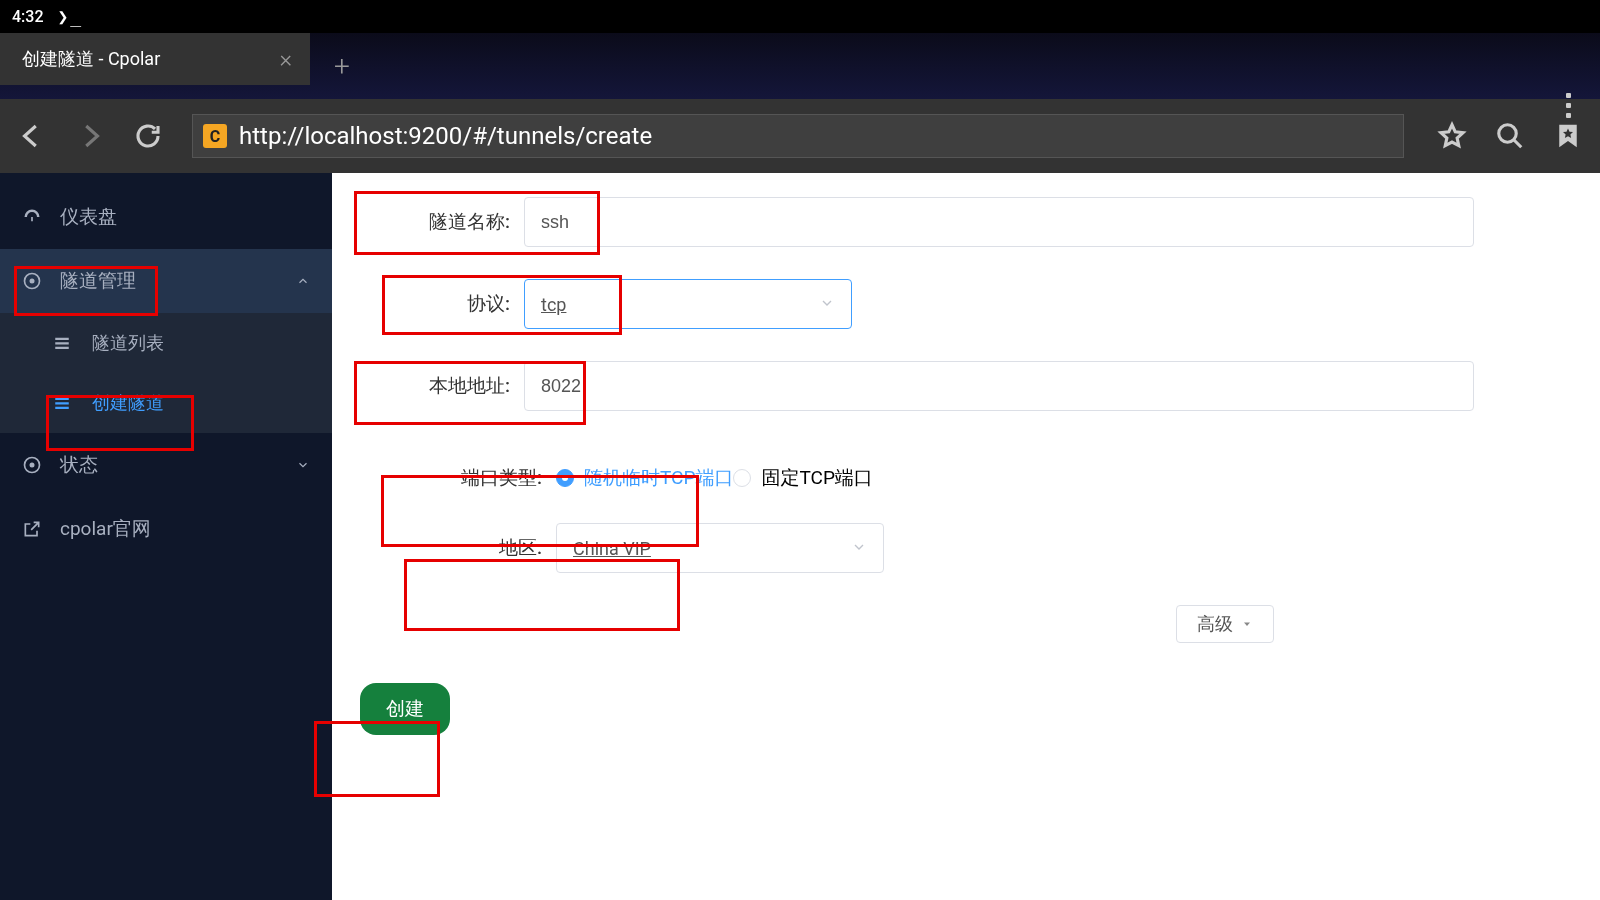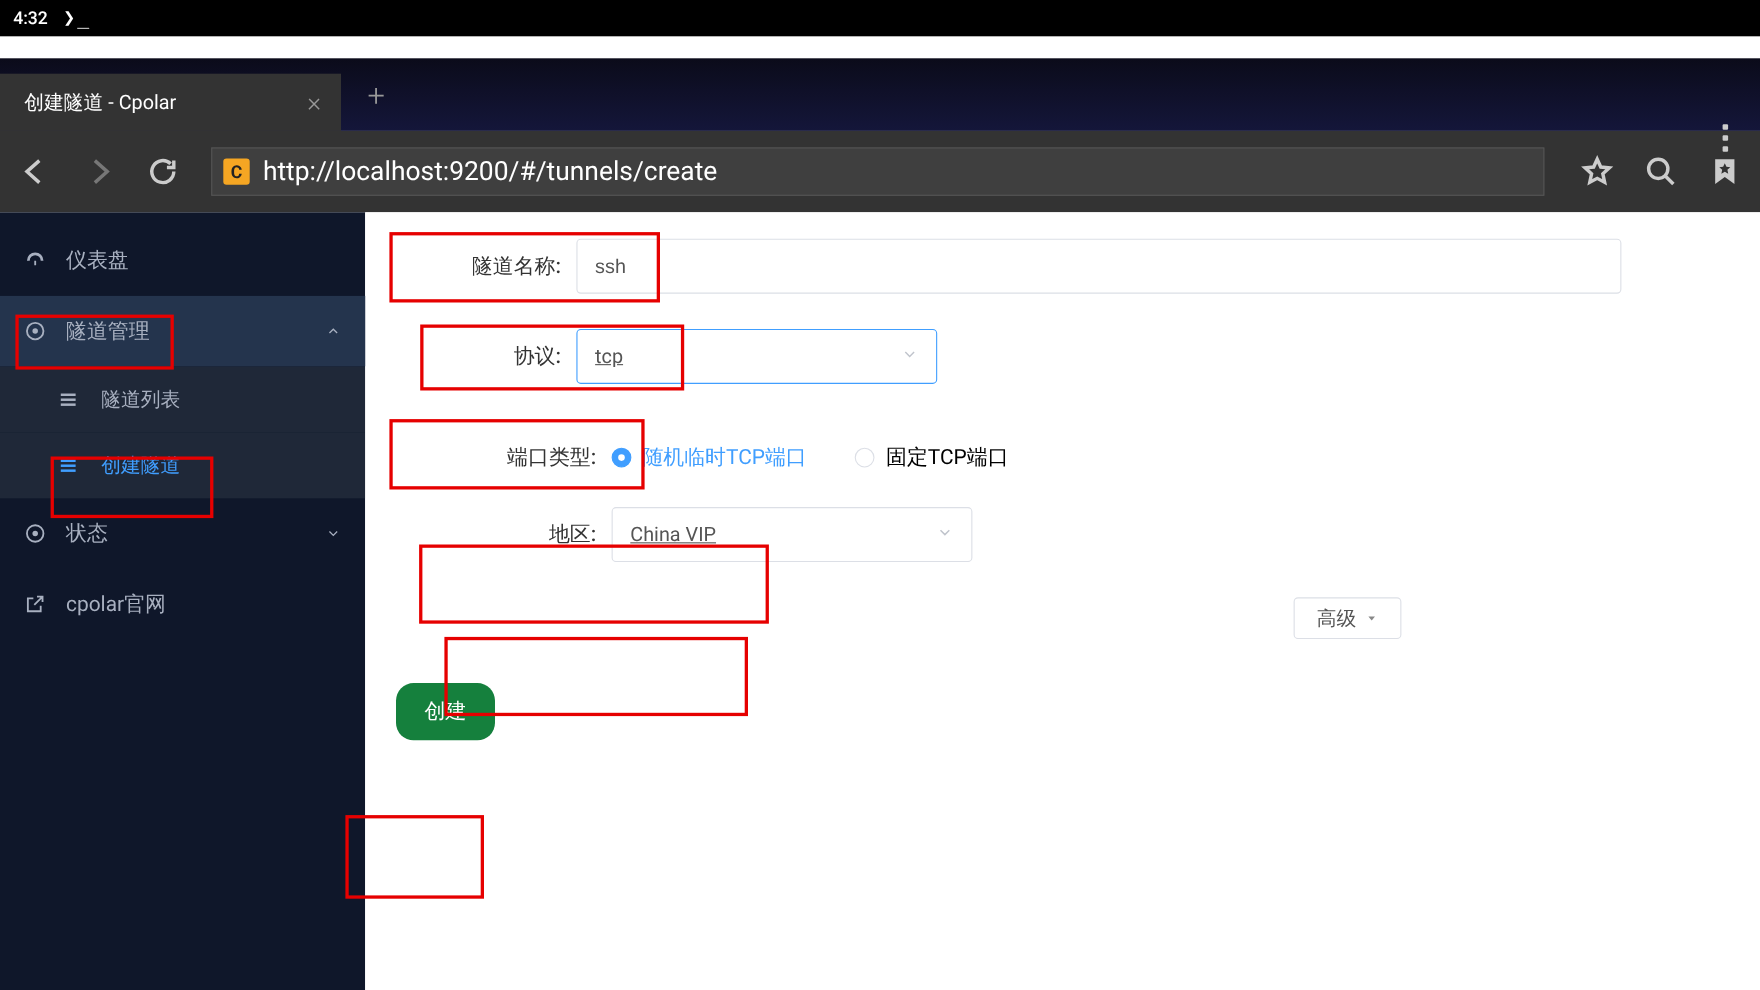--- a/index.html
+++ b/index.html
@@ -2,21 +2,21 @@
 <html><head>
 <meta charset="utf-8">
 <style>
 * { box-sizing: border-box; margin: 0; padding: 0; }
 body { font-family: -apple-system, BlinkMacSystemFont, "Segoe UI", Roboto, "Helvetica Neue", Arial, sans-serif; width: 1600px; height: 900px; background: #fff; overflow: hidden; }
 
 .statusbar { height: 33px; background: #000; color: #fff; display: flex; align-items: center; padding: 0 12px; font-size: 16px; font-weight: 500; }
 .statusbar .time { margin-right: 14px; }
 .statusbar .prompt { font-family: monospace; font-size: 18px; letter-spacing: 2px; }
 
-.browser-chrome { background: linear-gradient(180deg, #0b0b1a 0%, #14163a 100%); height: 66px; display: flex; align-items: flex-end; margin-top: 20px; }
+.browser-chrome { background: linear-gradient(180deg, #0b0b1a 0%, #14163a 100%); height: 66px; display: flex; align-items: flex-start; }
 .tab { background: #333; color: #fff; height: 52px; display: flex; align-items: center; padding: 0 18px 0 22px; font-size: 18px; width: 310px; justify-content: space-between; }
 .tab-close { color: #999; font-size: 24px; font-weight: 300; cursor: pointer; }
 .newtab { color: #999; font-size: 28px; padding: 0 24px; align-self: center; font-weight: 300; }
 
 .toolbar { height: 74px; background: #333; display: flex; align-items: center; padding: 0 14px; gap: 22px; }
 .nav-btn { width: 36px; height: 36px; display: flex; align-items: center; justify-content: center; }
 .nav-btn svg { width: 30px; height: 30px; }
 .url-bar { flex: 1; display: flex; align-items: center; background: #3f3f3f; border: 1px solid #555; height: 44px; padding: 0 10px; gap: 12px; margin-left: 4px; margin-right: 8px;}
 .url-icon { width: 24px; height: 24px; background: #f5a623; border-radius: 3px; color: #222; font-weight: 700; display: flex; align-items: center; justify-content: center; font-size: 16px; }
 .url-text { color: #fff; font-size: 24px; }
@@ -36,21 +36,21 @@
 
 .content { flex: 1; background: #fff; padding: 24px 28px; }
 .form-row { display: flex; align-items: center; margin-bottom: 32px; }
 .form-label { width: 164px; text-align: right; padding-right: 14px; font-size: 19px; color: #333; font-weight: 500;}
 input.text-input { height: 50px; border: 1px solid #dcdfe6; border-radius: 4px; padding: 0 16px; font-size: 18px; color: #555; width: 950px; }
 
 .select { height: 50px; border: 1px solid #dcdfe6; border-radius: 4px; padding: 0 16px; font-size: 18px; color: #555; width: 328px; display: flex; align-items: center; justify-content: space-between; cursor: pointer; background:#fff;text-decoration:underline;}
 .select.blue { border-color: #409eff; }
 .select .chev { color: #c0c4cc; }
 
-.radio-group { display: flex; gap: 44px; align-items: center; }
+.radio-group { display: flex; align-items: center; }
 .radio-item { display: flex; align-items: center; gap: 10px; font-size: 19px; cursor: pointer; }
 .radio-circle { width: 18px; height: 18px; border: 1px solid #dcdfe6; border-radius: 50%; display: flex; align-items: center; justify-content: center; }
 .radio-item.selected .radio-circle { border-color: #409eff; background: #409eff; }
 .radio-item.selected .radio-circle::after { content: ""; width: 6px; height: 6px; background: #fff; border-radius: 50%; }
 .radio-item.selected .radio-label { color: #409eff; }
 
 .adv-btn { border: 1px solid #dcdfe6; border-radius: 4px; height: 38px; padding: 0 20px; font-size: 18px; background: #fff; display: inline-flex; align-items: center; gap: 8px; cursor: pointer; color:#555;}
 .adv-row { margin-left: 816px; margin-top: 10px; margin-bottom: 40px;}
 
 .create-btn { background: #15803d; color: #fff; border: none; border-radius: 16px; height: 52px; padding: 0 26px; font-size: 19px; cursor: pointer; }
@@ -208,20 +208,24 @@
       <div class="select blue">
         <span>tcp</span>
         <span class="chev">
           <svg viewBox="0 0 24 24" width="16" height="16">
               <path stroke="#c0c4cc" stroke-width="2" fill="none" d="M6 9l6 6 6-6"></path>
             </svg>
         </span>
       </div>
     </div>
 
+    <div class="form-row">
+      <div class="form-label">本地地址:</div>
+      <input class="text-input" value="8022" style="">
+    </div>
 
     <div class="form-row" style="margin-top:54px;">
       <div class="form-label" style="width:196px">端口类型:</div>
       <div class="radio-group">
         <div class="radio-item selected">
           <span class="radio-circle"></span>
           <span class="radio-label">随机临时TCP端口</span>
         </div>
         <div class="radio-item">
           <span class="radio-circle"></span>

